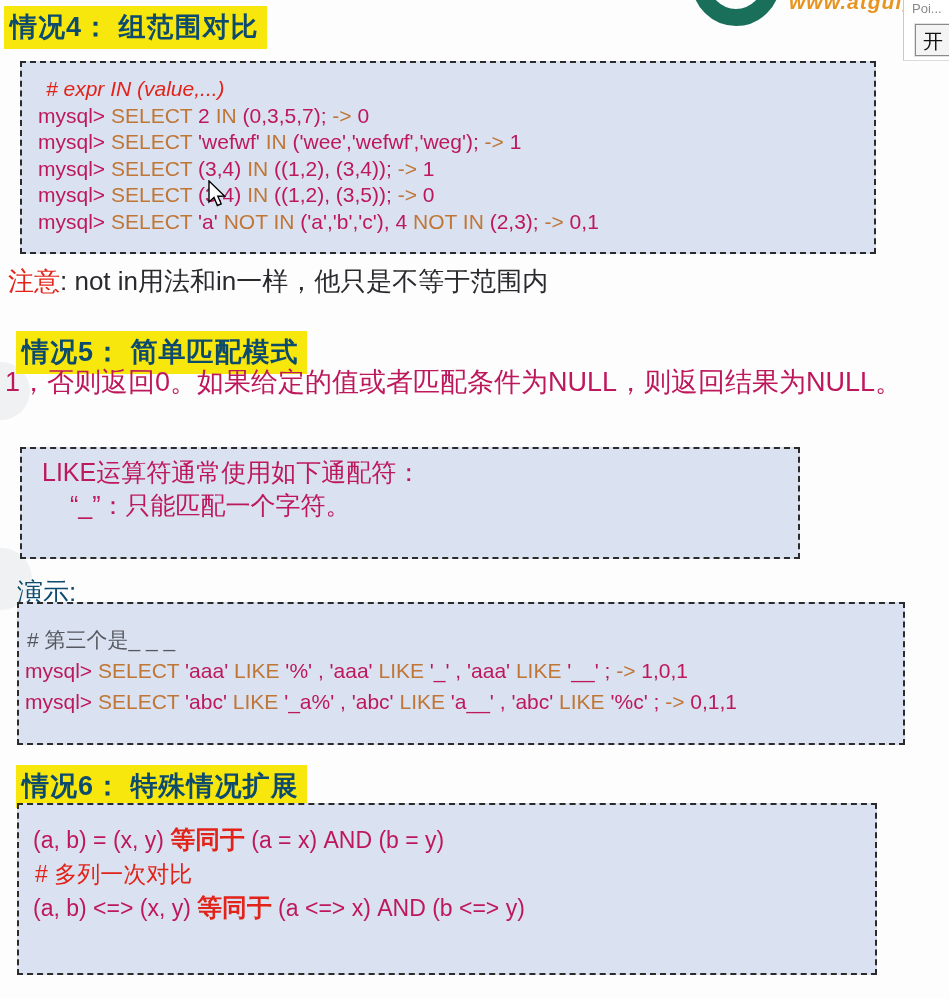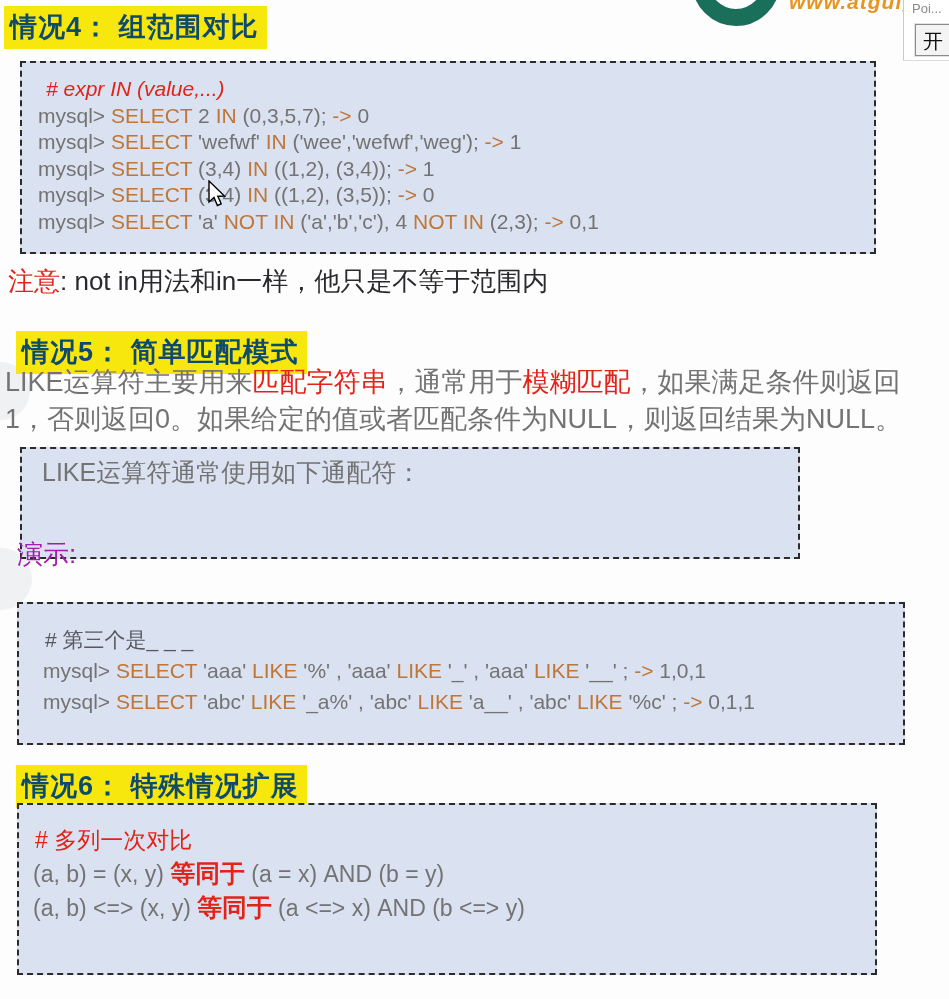--- a/index.html
+++ b/index.html
@@ -27,41 +27,41 @@
   .h6{left:16px;top:765px;}
 
   .dashbox{
     position:absolute;
     background:#dae1f0;
     border:2px dashed #2b2b2b;
     box-sizing:border-box;
   }
   .box-in{left:20px;top:61px;width:856px;height:193px;padding:13px 10px 3px 16px;}
   .box-wild{left:20px;top:447px;width:780px;height:112px;padding:7px 10px 0 14px;}
-  .box-like{left:17px;top:602px;width:888px;height:143px;padding:20px 10px 0 24px;}
+  .box-like{left:17px;top:602px;width:888px;height:143px;padding:20px 10px 0 6px;}
   .box-multi{left:17px;top:803px;width:860px;height:172px;padding:18px 10px 0 14px;}
 
   .code{font-size:21px;line-height:26.5px;white-space:nowrap;}
   .box-like .code-area{line-height:31px;}
   .box-multi .code-area{font-size:23px;line-height:34px;}
   .box-wild .code-area{font-size:25px;line-height:33px;color:#2a2a2e;}
 
   .line{white-space:nowrap;}
-  .seg-plain{color:#737373;}
+  .seg-plain{color:#be185d;}
   .seg-kw{color:#bf7636;}
   .seg-cm{color:#e2231a;font-style:italic;}
   .seg-red{color:#e2231a;}
   .seg-redbold{color:#e2231a;font-weight:bold;font-size:1.08em;}
   .seg-gray{color:#55585f;}
 
   .note{position:absolute;left:8px;top:264px;font-size:26px;white-space:nowrap;color:#2a2a2e;}
   .note .prefix{color:#e2231a;}
 
   .para{position:absolute;left:5px;top:364px;font-size:27px;line-height:37px;color:#2a2a2e;}
-  .demo-label{position:absolute;left:17px;top:537px;font-size:26px;color:#a21caf;}
+  .demo-label{position:absolute;left:17px;top:575px;font-size:26px;color:#0c4a6e;}
 
   
   .logo-ring{
     position:absolute;left:692px;top:-62px;width:88px;height:88px;
     border:17px solid #1a6f5b;border-radius:50%;box-sizing:border-box;
     background:transparent;
   }
   .brand-text{
     position:absolute;left:789px;top:-10px;
     font-size:21px;font-weight:bold;font-style:italic;
@@ -105,46 +105,46 @@
   <path d="M2,1 L2,22 L7,17.5 L10.4,25.5 L14.2,23.8 L10.8,16.2 L17.5,16 Z" fill="#ffffff" stroke="#000000" stroke-width="1.4"></path>
 </svg>
 
 <div class="note">
   <span class="prefix">注意</span><span>: not in用法和in一样，他只是不等于范围内</span>
 </div>
 
 <div class="hl h5">情况5： 简单匹配模式</div>
 
 <div class="para">
-    <div class="line"><span class="seg-plain">LIKE运算符主要用来</span><span class="seg-red">匹配字符串</span><span class="seg-plain">，通常用于</span><span class="seg-red">模糊匹配</span><span class="seg-plain">，如果满足条件则返回</span></div>
     <div class="line"><span class="seg-plain">1，否则返回0。如果给定的值或者匹配条件为NULL，则返回结果为NULL。</span></div>
   </div>
 
 <div class="dashbox box-wild">
   <div class="code-area">
       <div class="line" style="padding-left: 6px;"><span class="seg-plain">LIKE运算符通常使用如下通配符：</span></div>
+      <div class="line" style="padding-left: 34px;"><span class="seg-plain">“_”：只能匹配一个字符。</span></div>
     </div>
 </div>
 
 <div class="demo-label">演示:</div>
 
 <div class="dashbox box-like">
   <div class="code code-area">
       <div class="line" style="padding-left: 2px;"><span class="seg-gray"># 第三个是_ _ _</span></div>
       <div class="line"><span class="seg-plain">mysql&gt; </span><span class="seg-kw">SELECT</span><span class="seg-plain"> 'aaa' </span><span class="seg-kw">LIKE</span><span class="seg-plain"> '%' ,  'aaa' </span><span class="seg-kw">LIKE</span><span class="seg-plain"> '_' , 'aaa' </span><span class="seg-kw">LIKE</span><span class="seg-plain"> '__' ; </span><span class="seg-kw">-&gt;</span><span class="seg-plain"> 1,0,1</span></div>
       <div class="line"><span class="seg-plain">mysql&gt; </span><span class="seg-kw">SELECT</span><span class="seg-plain"> 'abc' </span><span class="seg-kw">LIKE</span><span class="seg-plain"> '_a%' ,  'abc' </span><span class="seg-kw">LIKE</span><span class="seg-plain"> 'a__' , 'abc' </span><span class="seg-kw">LIKE</span><span class="seg-plain"> '%c' ; </span><span class="seg-kw">-&gt;</span><span class="seg-plain"> 0,1,1</span></div>
     </div>
 </div>
 
 <div class="hl h6">情况6： 特殊情况扩展</div>
 
 <div class="dashbox box-multi">
   <div class="code code-area">
+      <div class="line"><span class="seg-plain">(a, b) = (x, y)  </span><span class="seg-redbold">等同于</span><span class="seg-plain"> (a = x) AND (b = y)</span></div>
       <div class="line" style="padding-left: 2px;"><span class="seg-red"># 多列一次对比</span></div>
-      <div class="line"><span class="seg-plain">(a, b) = (x, y)  </span><span class="seg-redbold">等同于</span><span class="seg-plain"> (a = x) AND (b = y)</span></div>
       <div class="line"><span class="seg-plain">(a, b) &lt;=&gt; (x, y) </span><span class="seg-redbold">等同于</span><span class="seg-plain">  (a &lt;=&gt; x) AND (b &lt;=&gt; y)</span></div>
     </div>
 </div>
 
 <div class="logo-ring"></div>
 <div class="brand-text">www.atguigu</div>
 <div class="osd-panel">
   <div class="osd-label">Poi...</div>
   <div class="osd-button">开</div>
 </div>

